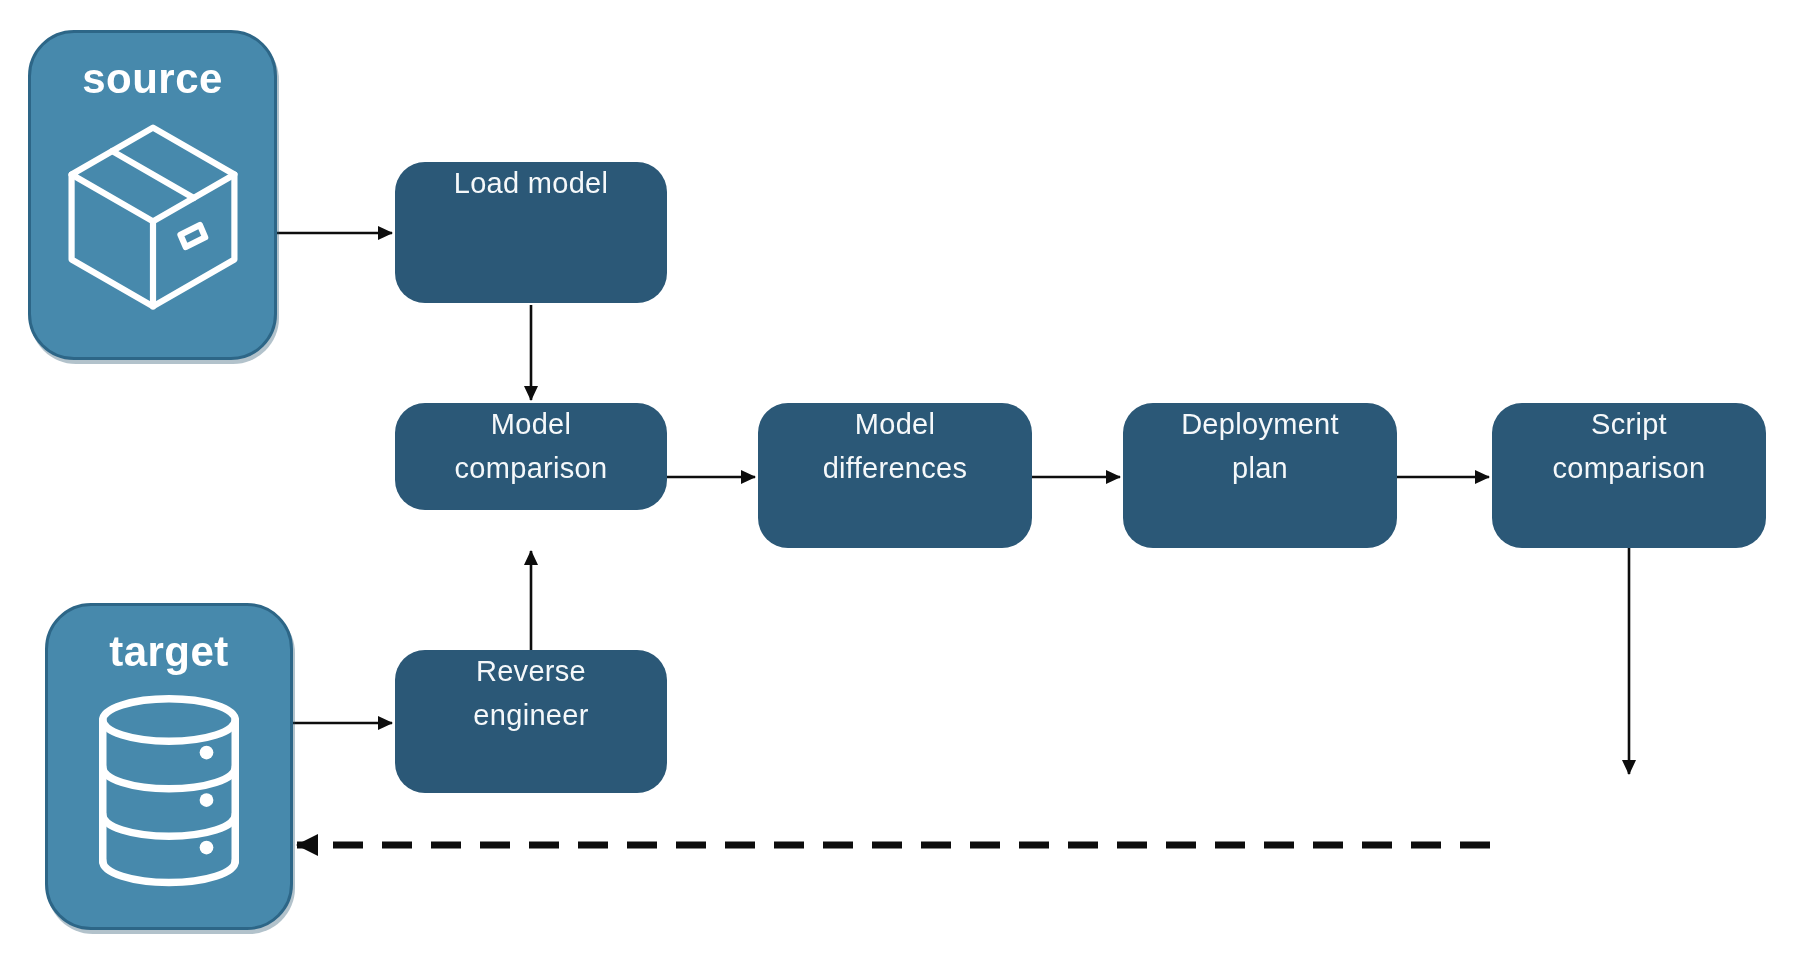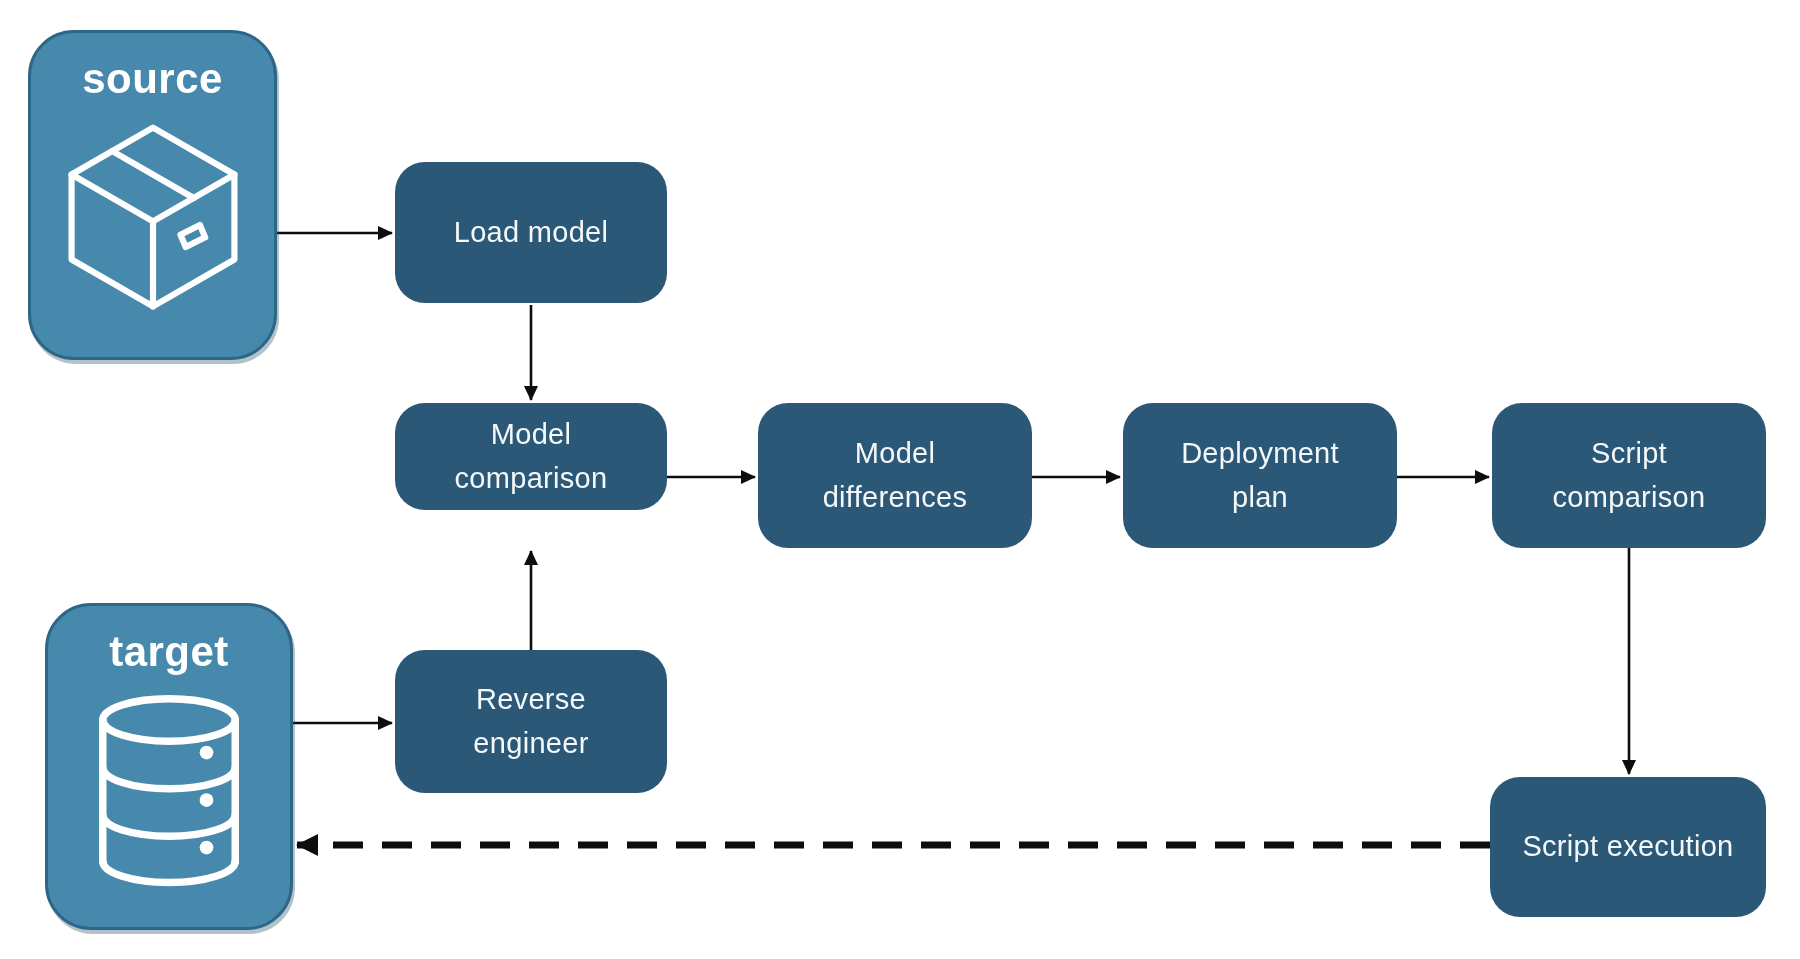--- a/index.html
+++ b/index.html
@@ -17,21 +17,21 @@
     width: 1800px; height: 959px;
     pointer-events: none;
   }
   
   .step {
     position: absolute;
     background: #2B5877;
     border-radius: 30px;
     color: #F5F8FA;
     display: flex;
-    align-items: center;
+    align-items: flex-start;
     justify-content: center;
     text-align: center;
     font-size: 29px;
     line-height: 1.5;
     letter-spacing: 0.3px;
     padding: 0 28px;
     box-sizing: border-box;
   }
   #load-model        { left: 395px;  top: 162px; width: 272px; height: 141px; }
   #model-comparison  { left: 395px;  top: 403px; width: 272px; height: 107px; }
@@ -136,17 +136,14 @@
   </div>
   <div class="step" id="deployment-plan">
     <span>Deployment plan</span>
   </div>
   <div class="step" id="script-generation">
     <span>Script comparison</span>
   </div>
   <div class="step" id="reverse-engineer">
     <span>Reverse engineer</span>
   </div>
-  <div class="step" id="script-execution">
-    <span>Script execution</span>
-  </div>
 
 </div>
 
 </body></html>

